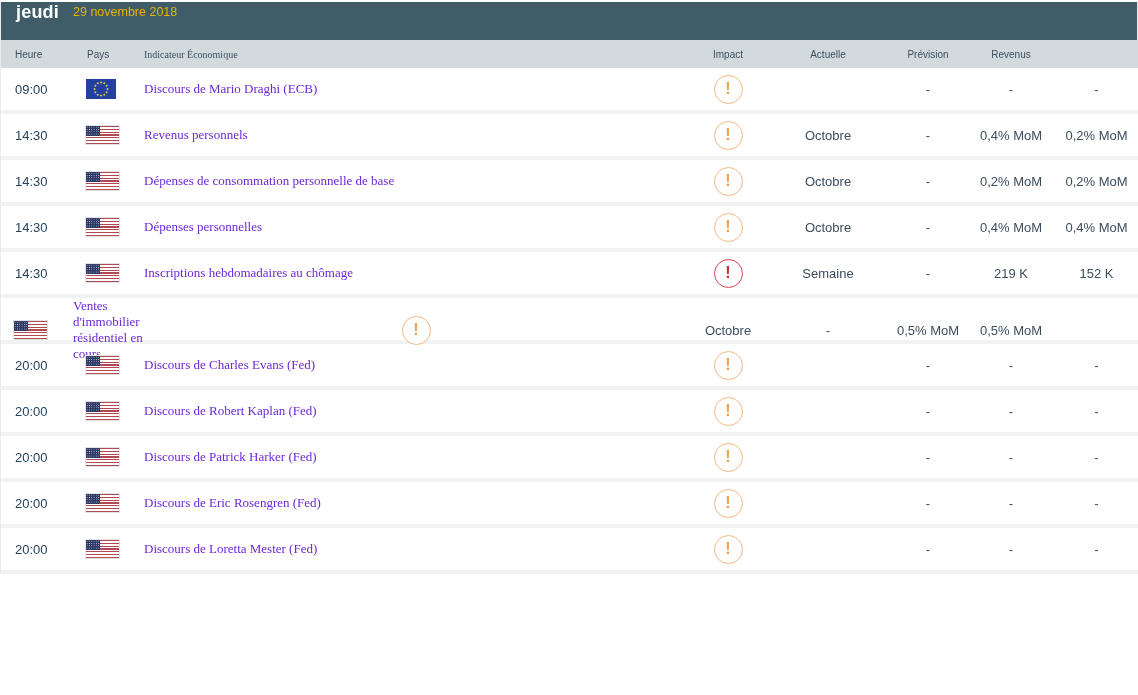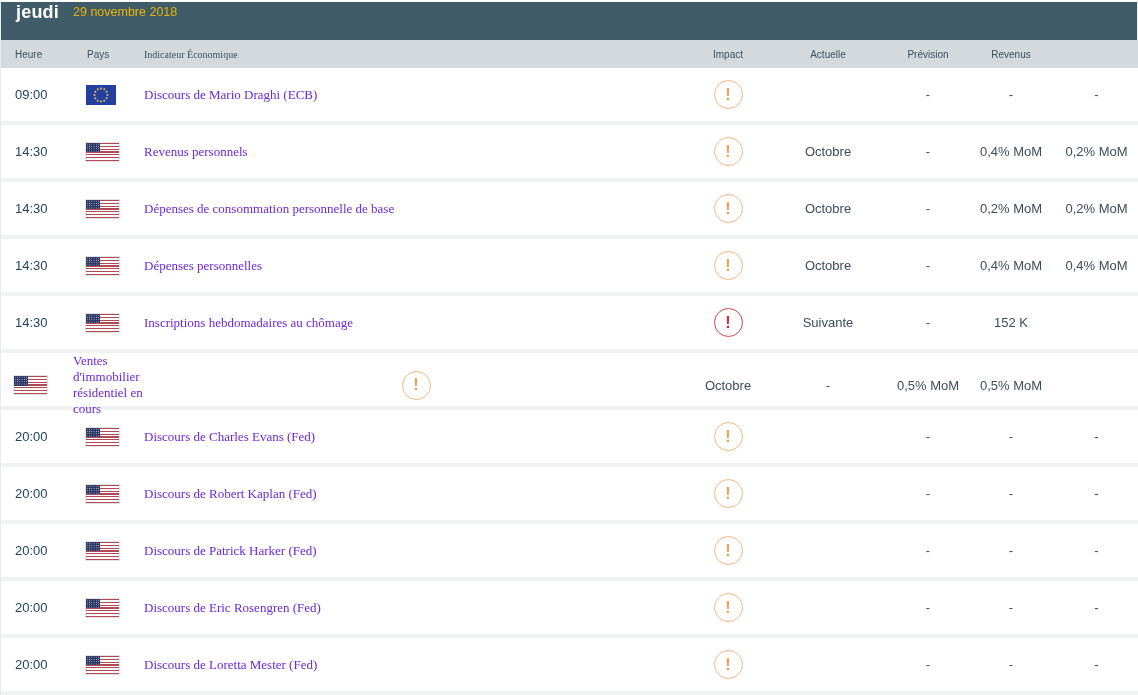--- a/index.html
+++ b/index.html
@@ -37,21 +37,21 @@
   .col-header {
     height:28px;
     background:#D3DADD;
     color:#3D4F5E;
     font-size:10px;
   }
   .col-header .cell { display:flex; align-items:center; height:100%; }
 
   
   .row {
-    height:57px;
+    height:46px;
     background:#ffffff;
     border-bottom:4px solid #F1F2F4;
     font-size:13px;
   }
   .row .cell { display:flex; align-items:center; height:100%; }
 
   .c-left   { justify-content:flex-start; padding-left:14px; }
   .c-start  { justify-content:flex-start;font-family:Liberation Serif, serif; }
   .c-center { justify-content:center; text-align:right; }
 
@@ -214,22 +214,23 @@
       <span class="flag-us">
           <span class="canton"></span>
         </span>
     </div>
     <div class="cell c-start t-name">Inscriptions hebdomadaires au chômage</div>
     <div class="cell c-center">
         <span class="impact high">
           <i>!</i>
         </span>
       </div>
-    <div class="cell c-center t-value">Suivante</div>
-    <div class="cell c-center t-value">-</div>
+    <div class="cell c-center t-value">Semaine</div>
+    <div class="cell c-center t-value">-</div>
+    <div class="cell c-center t-value">219 K</div>
     <div class="cell c-center t-value">152 K</div>
   </div>
 
   <div class="grid row">
     <div class="cell c-start flag-box">
       <span class="flag-us">
           <span class="canton"></span>
         </span>
     </div>
     <div class="cell c-start t-name">Ventes d'immobilier résidentiel en cours</div>

